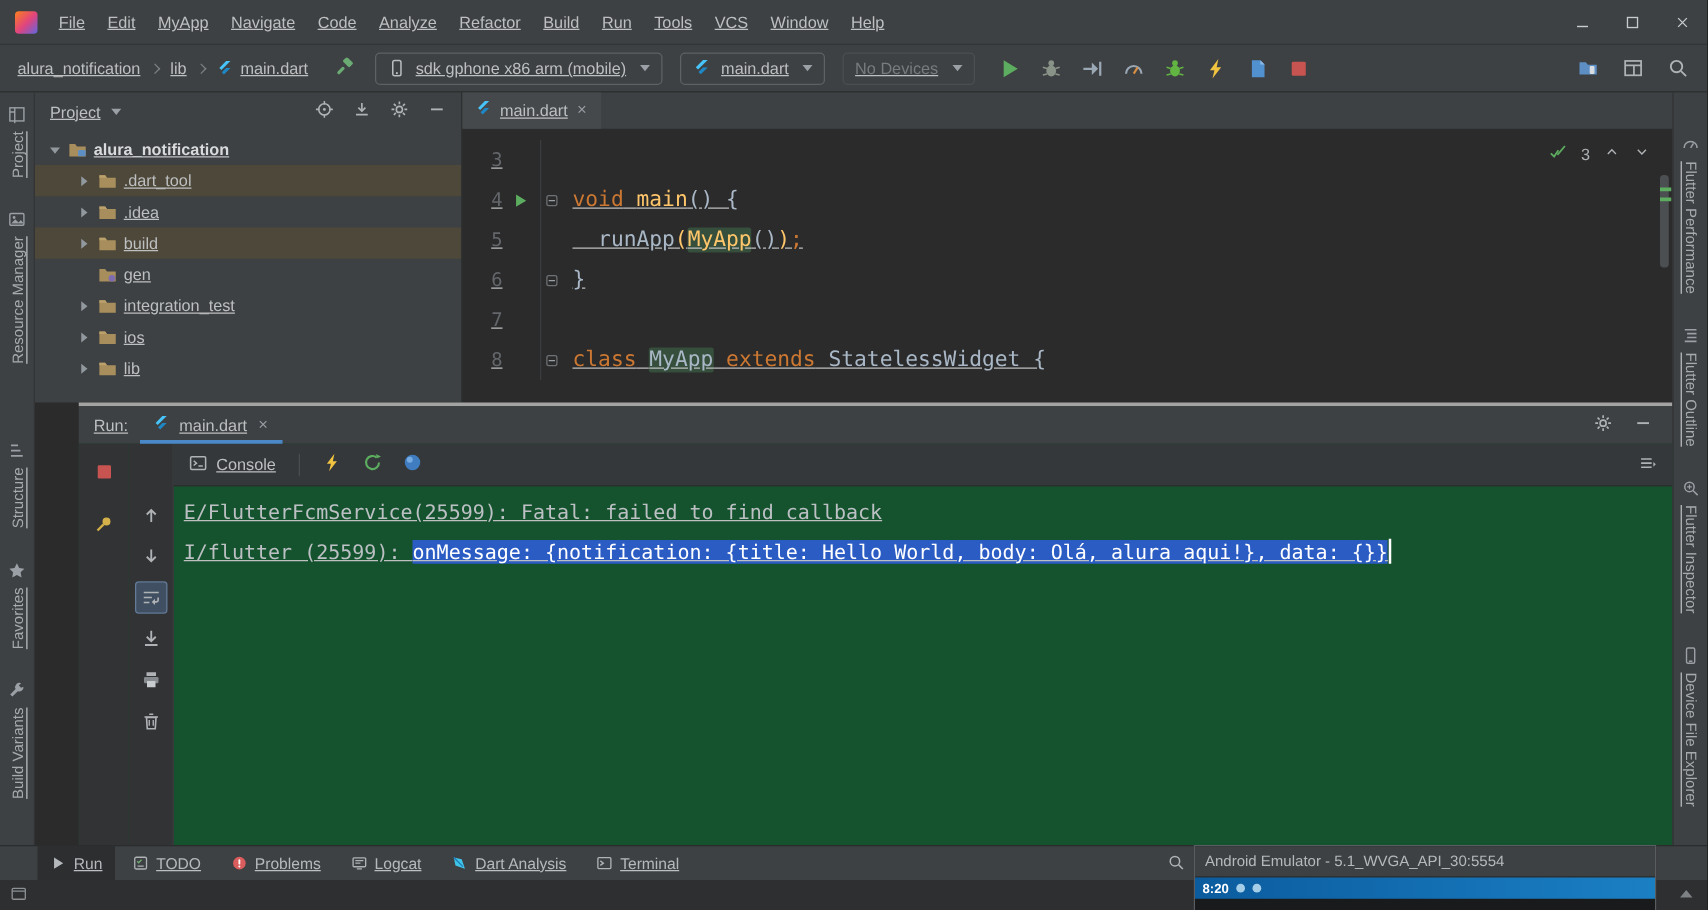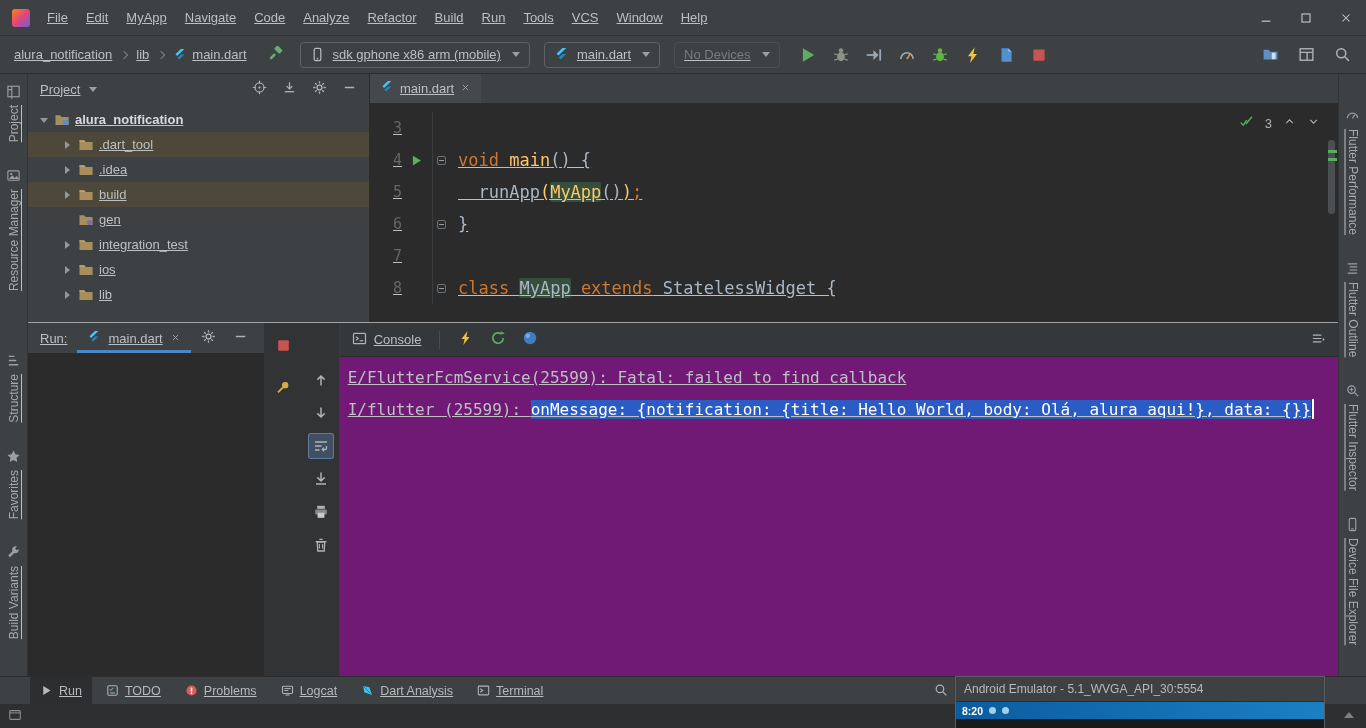--- a/index.html
+++ b/index.html
@@ -73,27 +73,27 @@
   .foldcol{width:18px;border-left:1px solid #3a3d3f;margin-left:2px;height:100%;display:flex;align-items:center;justify-content:center;flex:none;}
   .fold{width:9px;height:9px;border:1px solid #6e7275;border-radius:2px;background:linear-gradient(#9aa0a6,#9aa0a6) center/5px 1px no-repeat;}
   .code{padding-left:8px;white-space:pre;}
   .tk.kw{color:var(--kw);} .tk.fn{color:var(--fn);} .tk.d{color:var(--etext);}
   .tk.hl{background:var(--hlbg);border-radius:2px;}
   .inspections{position:absolute;top:10px;right:18px;display:flex;align-items:center;gap:11px;font-family:"Liberation Sans",sans-serif;font-size:13px;color:#b0b3b6;}
   .vscroll{position:absolute;right:3px;top:36px;width:7px;height:74px;background:#4c4f51;border-radius:3px;}
   .stripe-mark{position:absolute;right:1px;width:9px;height:3px;background:#5cad5f;}
 
   
-  .run-panel{flex:1;display:flex;flex-direction:row;min-height:0;border-top:1px solid #a3a3a3;}
+  .run-panel{flex:1;display:flex;flex-direction:column;min-height:0;border-top:3px solid #a3a3a3;margin-left:35px;}
   .run-header{height:30px;background:#3e4143;display:flex;align-items:center;padding:0 12px;gap:10px;flex:none;}
   .run-label{color:#bdbfc1;}
   .run-tab{position:relative;height:100%;display:flex;align-items:center;gap:7px;padding:0 10px;color:#bdbfc1;}
   .run-tab::after{content:'';position:absolute;left:0;right:0;bottom:0;height:3px;background:var(--accent);}
   .run-header-actions{margin-left:auto;display:flex;gap:17px;align-items:center;padding-right:4px;}
-  .run-body{flex:1;display:flex;min-height:0;background:#701a75;}
+  .run-body{flex:1;display:flex;min-height:0;background:#14532d;}
   .rcol1{width:40px;background:#313335;display:flex;flex-direction:column;align-items:center;padding-top:9px;gap:16px;flex:none;}
   .rcol2{width:36px;background:#313335;border-right:1px solid #3a3d3f;display:flex;flex-direction:column;align-items:center;padding-top:44px;gap:7px;flex:none;}
   .ricon{width:26px;height:26px;display:flex;align-items:center;justify-content:center;border-radius:3px;}
   .ricon.selected{background:rgba(94,134,184,.35);border:1px solid rgba(130,160,200,.55);}
   .rmain{flex:1;display:flex;flex-direction:column;min-width:0;}
   .console-toolbar{height:34px;background:#35383a;border-bottom:1px solid #2a2c2d;display:flex;align-items:center;gap:18px;padding:0 12px;flex:none;}
   .console-tab{display:flex;align-items:center;gap:7px;color:#bdbfc1;}
   .ct-sep{width:1px;height:18px;background:#4a4d4f;}
   .ct-spacer{flex:1;}
   .console{flex:1;font-family:"DejaVu Sans Mono",monospace;font-size:16px;padding:4px 8px;color:#bcc0c4;overflow:hidden;}

